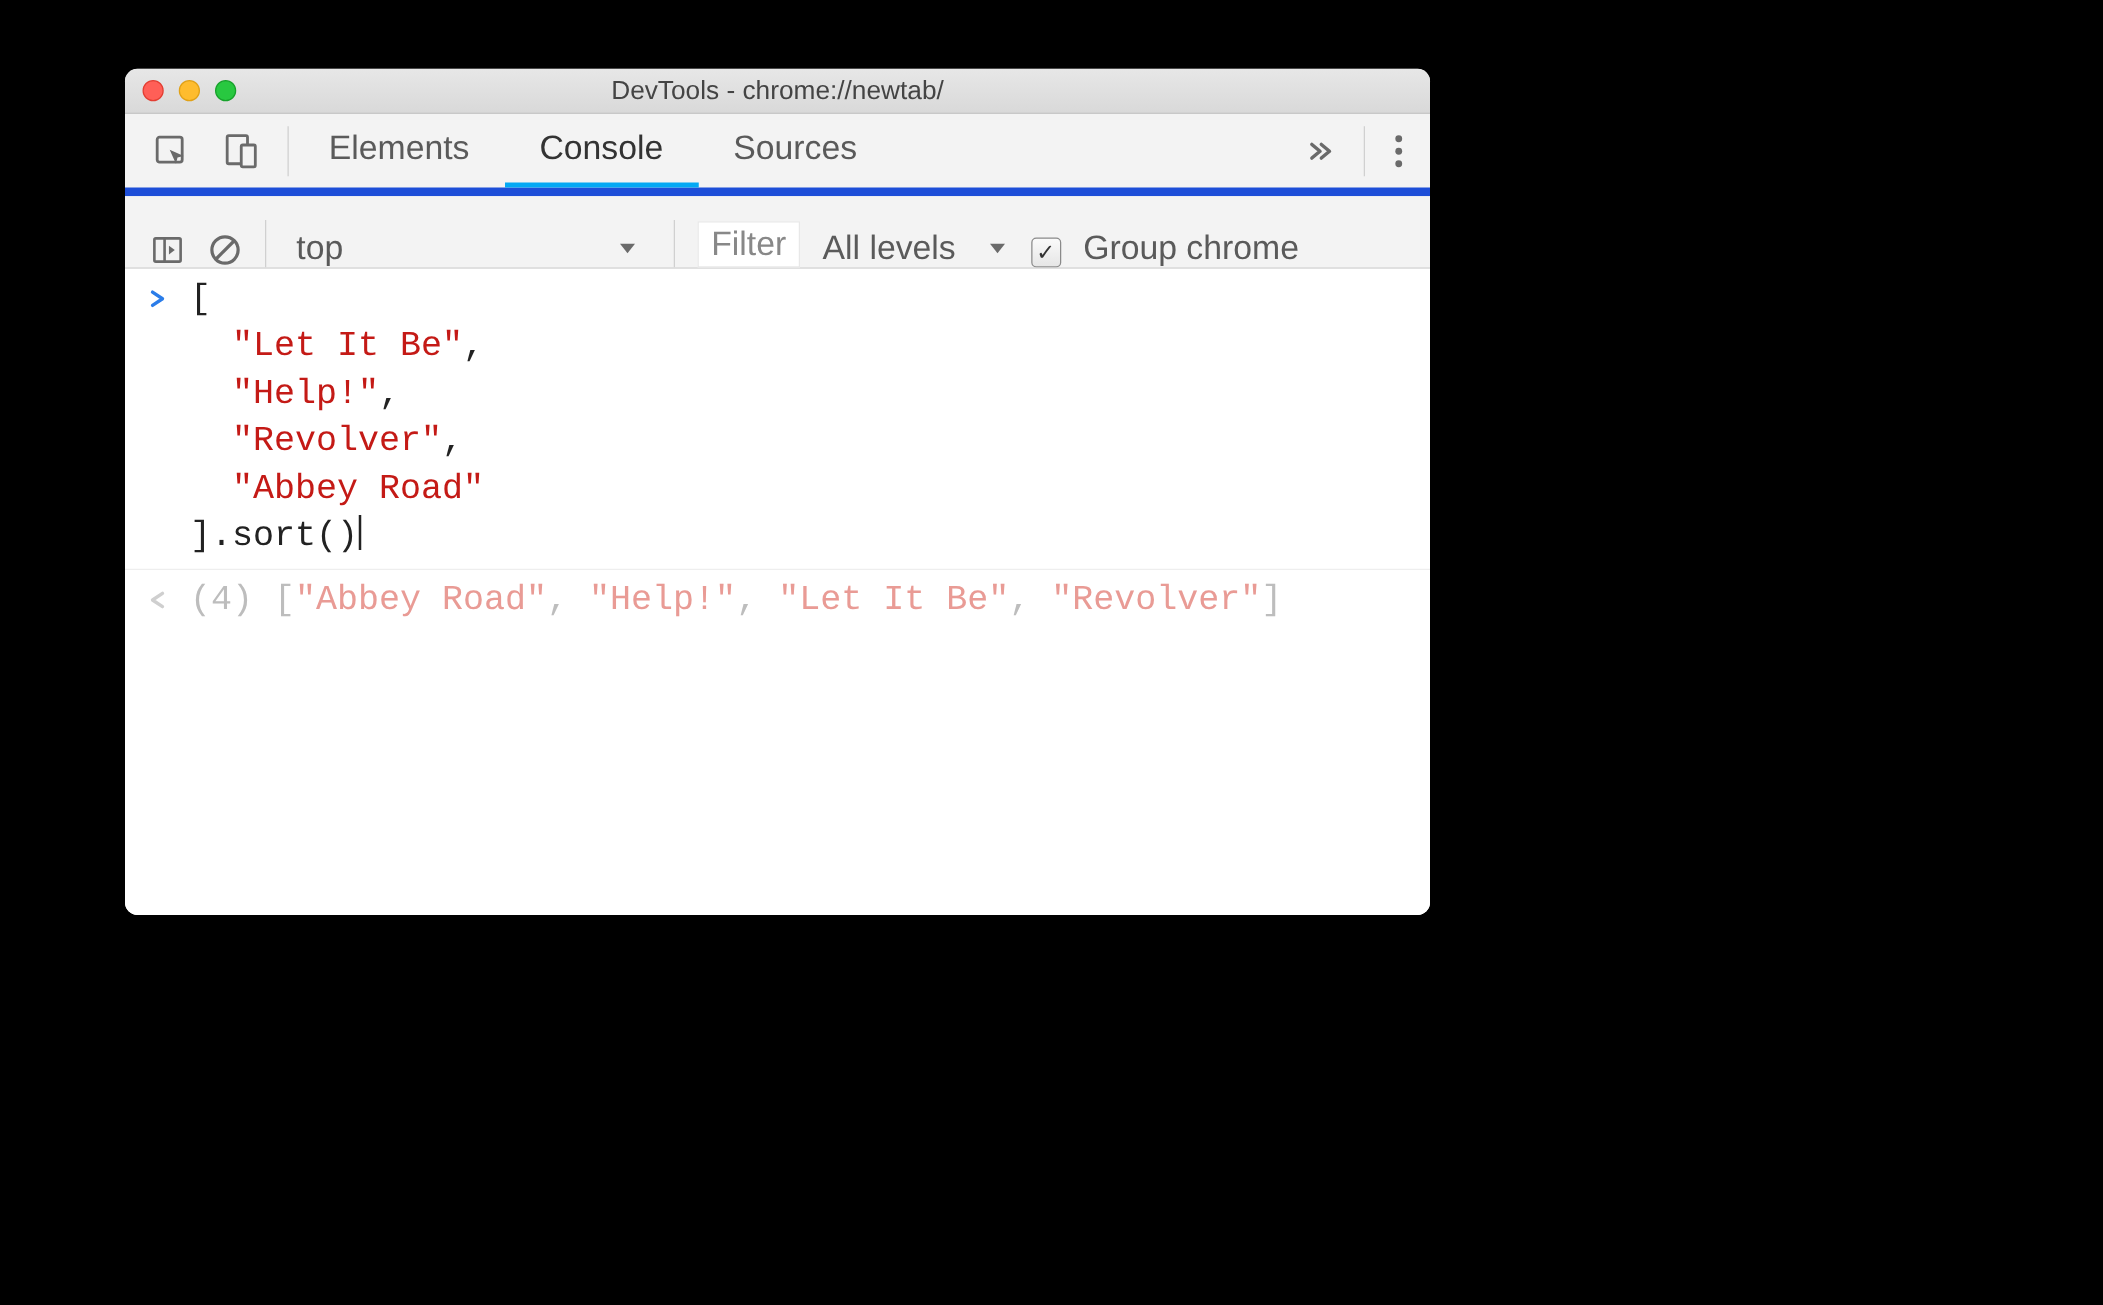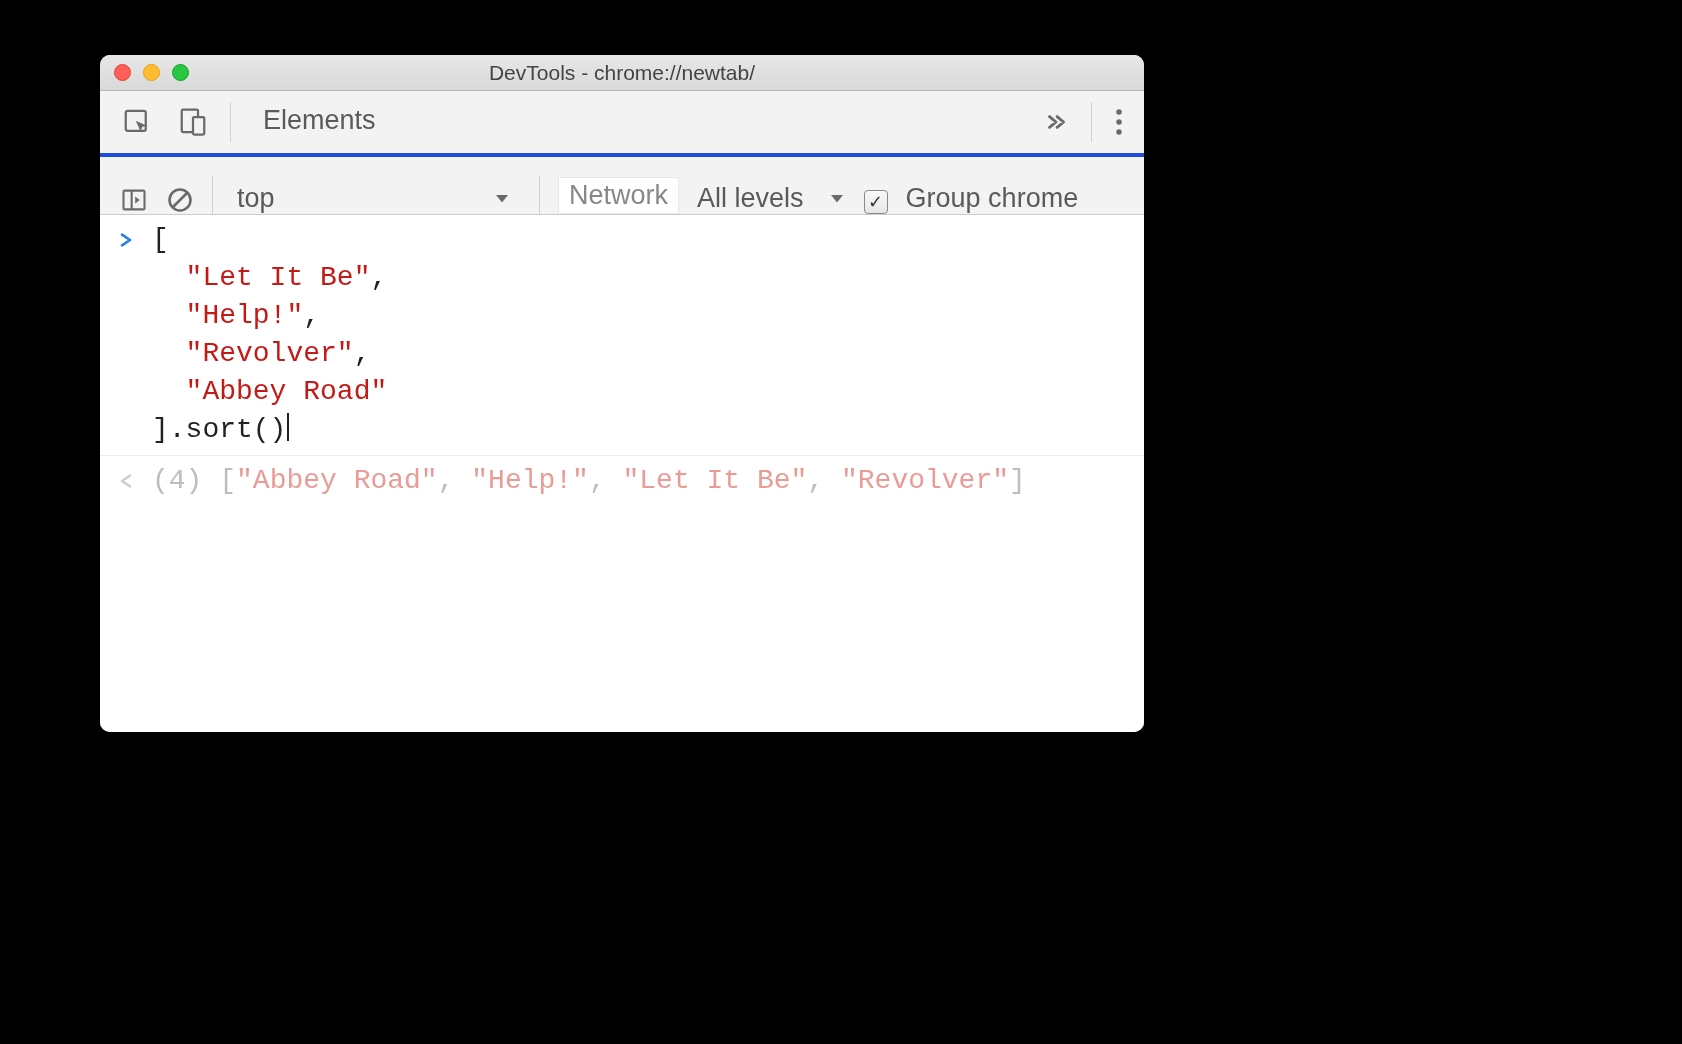--- a/index.html
+++ b/index.html
@@ -47,21 +47,21 @@
     left: 0; right: 0;
     text-align: center;
     font-size: 21px;
     color: #444;
     pointer-events: none;
   }
 
   .tabstrip {
     height: 66px;
     background: #f3f3f3;
-    border-bottom: 4px solid #1d4ed8;
+    border-bottom: 7px solid #1d4ed8;
     display: flex;
     align-items: stretch;
     flex: 0 0 auto;
   }
   .ts-left {
     display: flex;
     align-items: center;
     padding: 0 18px 0 22px;
     gap: 26px;
   }
@@ -229,20 +229,26 @@
           <rect x="3" y="2" width="13" height="18" rx="1"></rect>
           <rect x="12" y="8" width="9" height="14" rx="1" fill="#f3f3f3"></rect>
         </svg>
       </span>
     </div>
     <div class="ts-divider"></div>
 
     <div class="tabs">
       <div class="tab">
           <span>Elements</span>
+        </div>
+      <div class="tab active">
+          <span>Console</span>
+        </div>
+      <div class="tab">
+          <span>Sources</span>
         </div>
     </div>
 
     <div class="ts-right">
       <span class="icon-btn">
         <svg width="26" height="26" viewBox="0 0 24 24">
             <path d="M7 6 L17 12 L7 18 Z" fill="none"></path>
             <path d="M6 7 L12 12 L6 17 M13 7 L19 12 L13 17" stroke="#6a6a6a" stroke-width="2.6" fill="none" stroke-linecap="round" stroke-linejoin="round"></path>
           </svg>
       </span>
@@ -275,21 +281,21 @@
     <div class="context-select">
       <span>top</span>
       <span>
         <svg width="18" height="18" viewBox="0 0 24 24">
             <path d="M4 8 L12 18 L20 8 Z" fill="#6a6a6a"></path>
           </svg>
       </span>
     </div>
     <div class="sb-divider"></div>
     <div class="filter-box">
-      <span>Network</span>
+      <span>Filter</span>
     </div>
     <div class="levels-select">
       <span>All levels</span>
       <span>
         <svg width="18" height="18" viewBox="0 0 24 24">
             <path d="M4 8 L12 18 L20 8 Z" fill="#6a6a6a"></path>
           </svg>
       </span>
     </div>
     <span class="sb-checkbox"></span>

